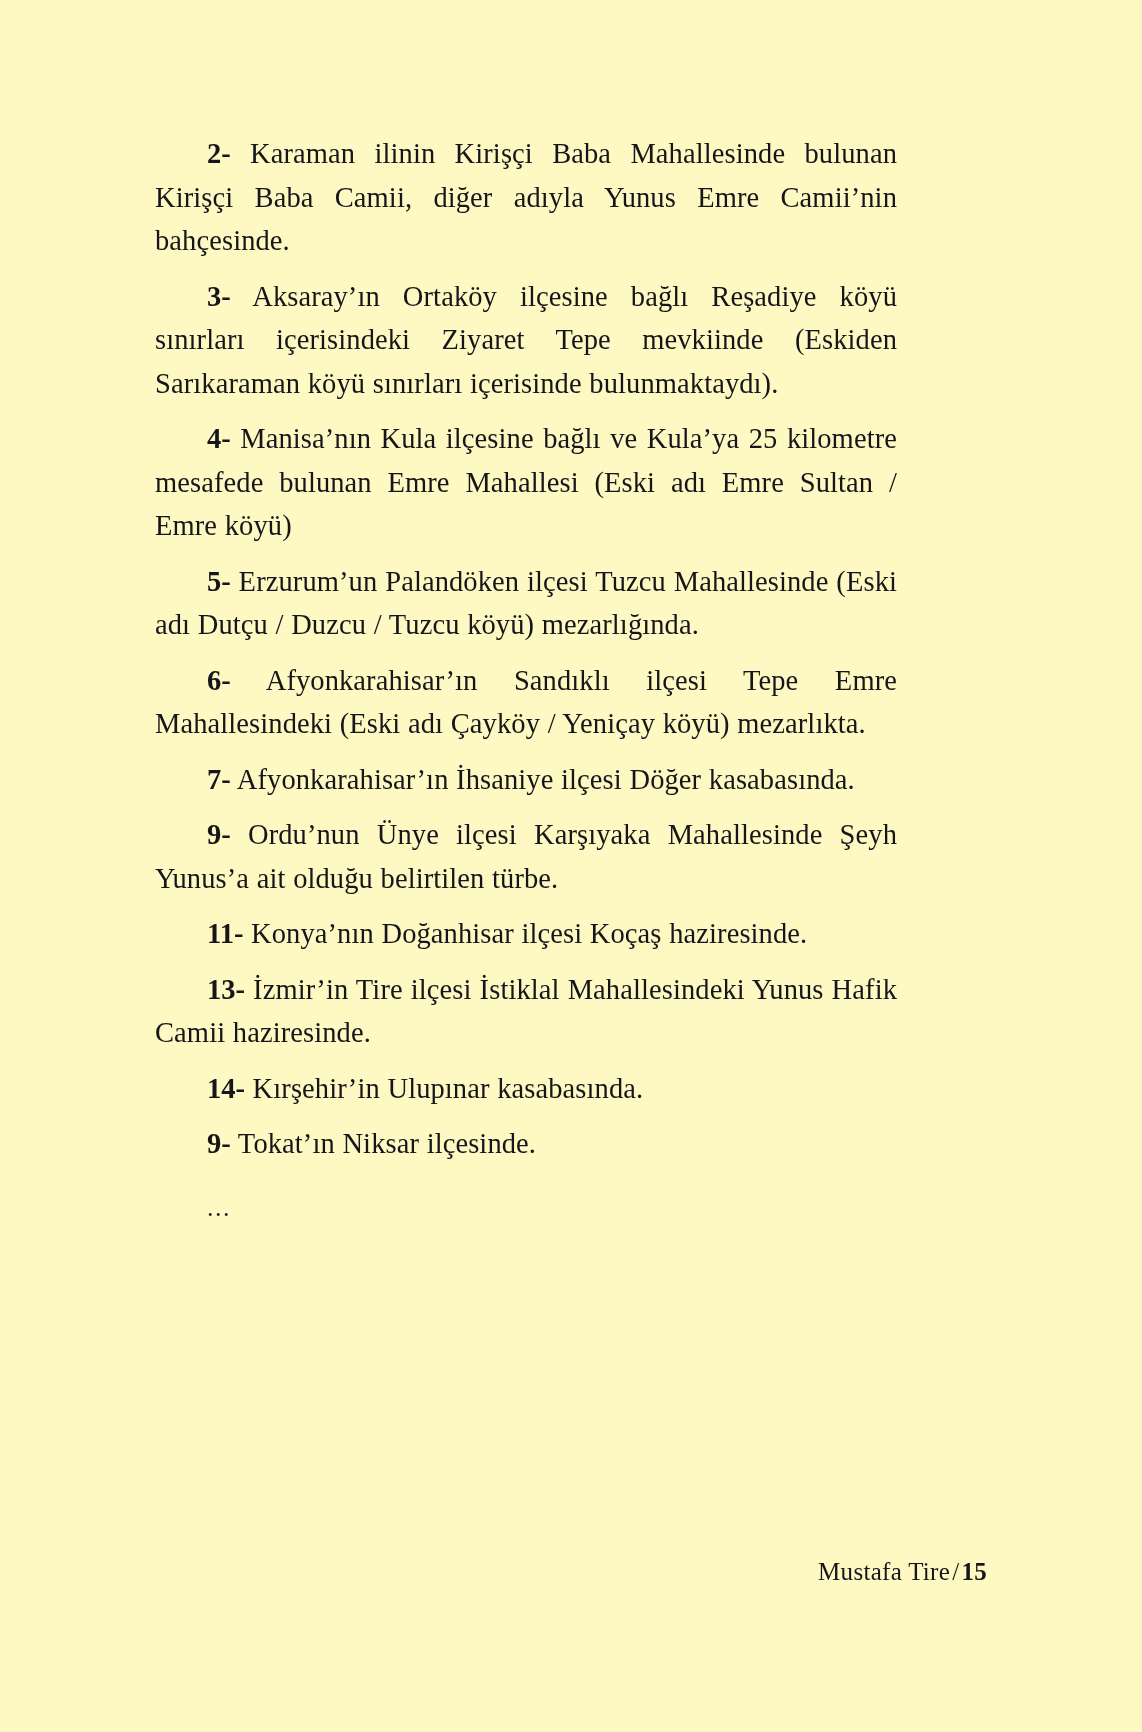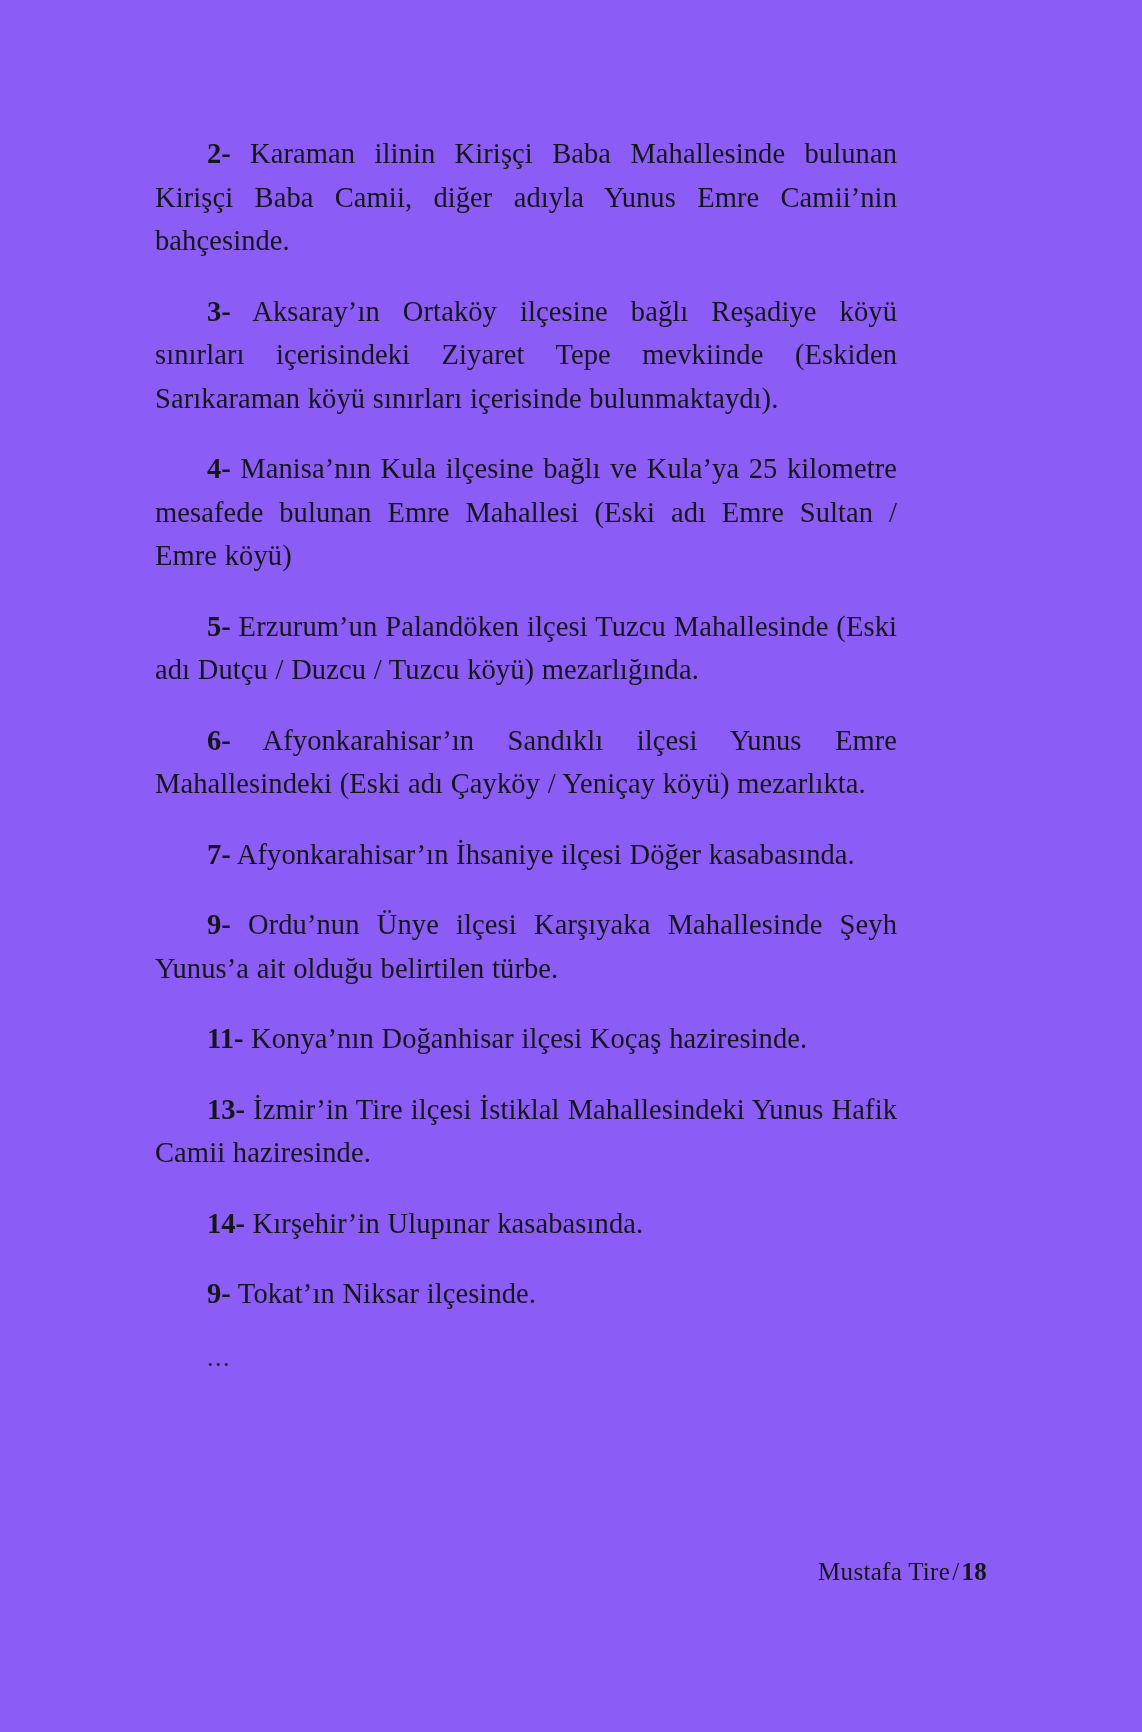--- a/index.html
+++ b/index.html
@@ -4,21 +4,21 @@
 <style>
   html, body {
     margin: 0;
     padding: 0;
     background: #ffffff;
   }
   .page {
     position: relative;
     width: 1142px;
     height: 1732px;
-    background: #8b5cf6;
+    background: #fef9c3;
     box-sizing: border-box;
     font-family: "Liberation Serif", "DejaVu Serif", serif;
     color: #16161a;
     overflow: hidden;
   }
   .text-block {
     position: absolute;
     left: 155px;
     top: 132px;
     width: 742px;
@@ -29,21 +29,21 @@
     text-align: justify;
     text-justify: inter-word;
     text-indent: 52px;
     font-size: 28.5px;
     line-height: 43.5px;
     letter-spacing: 0.1px;
     word-spacing: 0.4px;
     hyphens: none;
   }
   p.para + p.para {
-    margin-top: 27px;
+    margin-top: 12px;
   }
   p.para .num {
     font-weight: bold;
     letter-spacing: 0px;
   }
   p.ellipsis {
     margin: 25px 0 0 0;
     padding: 0;
     text-indent: 52px;
     font-size: 26px;
@@ -74,21 +74,21 @@
   <div class="text-block">
 
     <p class="para"><span class="num">2-</span><span> Karaman ilinin Kirişçi Baba Mahallesinde bulunan Kirişçi Baba Camii, diğer adıyla Yunus Emre Camii’nin bahçesinde.</span></p>
 
     <p class="para"><span class="num">3-</span><span> Aksaray’ın Ortaköy ilçesine bağlı Reşadiye köyü sınırları içerisindeki Ziyaret Tepe mevkiinde (Eskiden Sarıkaraman köyü sınırları içerisinde bulunmaktaydı).</span></p>
 
     <p class="para"><span class="num">4-</span><span> Manisa’nın Kula ilçesine bağlı ve Kula’ya 25 kilometre mesafede bulunan Emre Mahallesi (Eski adı Emre Sultan / Emre köyü)</span></p>
 
     <p class="para"><span class="num">5-</span><span> Erzurum’un Palandöken ilçesi Tuzcu Mahallesinde (Eski adı Dutçu / Duzcu / Tuzcu köyü) mezarlığında.</span></p>
 
-    <p class="para"><span class="num">6-</span><span> Afyonkarahisar’ın Sandıklı ilçesi Yunus Emre Mahallesindeki (Eski adı Çayköy / Yeniçay köyü) mezarlıkta.</span></p>
+    <p class="para"><span class="num">6-</span><span> Afyonkarahisar’ın Sandıklı ilçesi Tepe Emre Mahallesindeki (Eski adı Çayköy / Yeniçay köyü) mezarlıkta.</span></p>
 
     <p class="para"><span class="num">7-</span><span> Afyonkarahisar’ın İhsaniye ilçesi Döğer kasabasında.</span></p>
 
 
     <p class="para"><span class="num">9-</span><span> Ordu’nun Ünye ilçesi Karşıyaka Mahallesinde Şeyh Yunus’a ait olduğu belirtilen türbe.</span></p>
 
 
 
     <p class="para"><span class="num">11-</span><span> Konya’nın Doğanhisar ilçesi Koçaş haziresinde.</span></p>
 
@@ -96,16 +96,16 @@
 
     <p class="para"><span class="num">14-</span><span> Kırşehir’in Ulupınar kasabasında.</span></p>
 
     <p class="para"><span class="num">9-</span><span> Tokat’ın Niksar ilçesinde.</span></p>
 
     <p class="ellipsis">...</p>
 
   </div>
 
   <div class="footer">
-    <span class="author">Mustafa Tire</span><span class="sep">/</span><span class="pageno">18</span>
+    <span class="author">Mustafa Tire</span><span class="sep">/</span><span class="pageno">15</span>
   </div>
 
 </div>
 
 </body></html>

